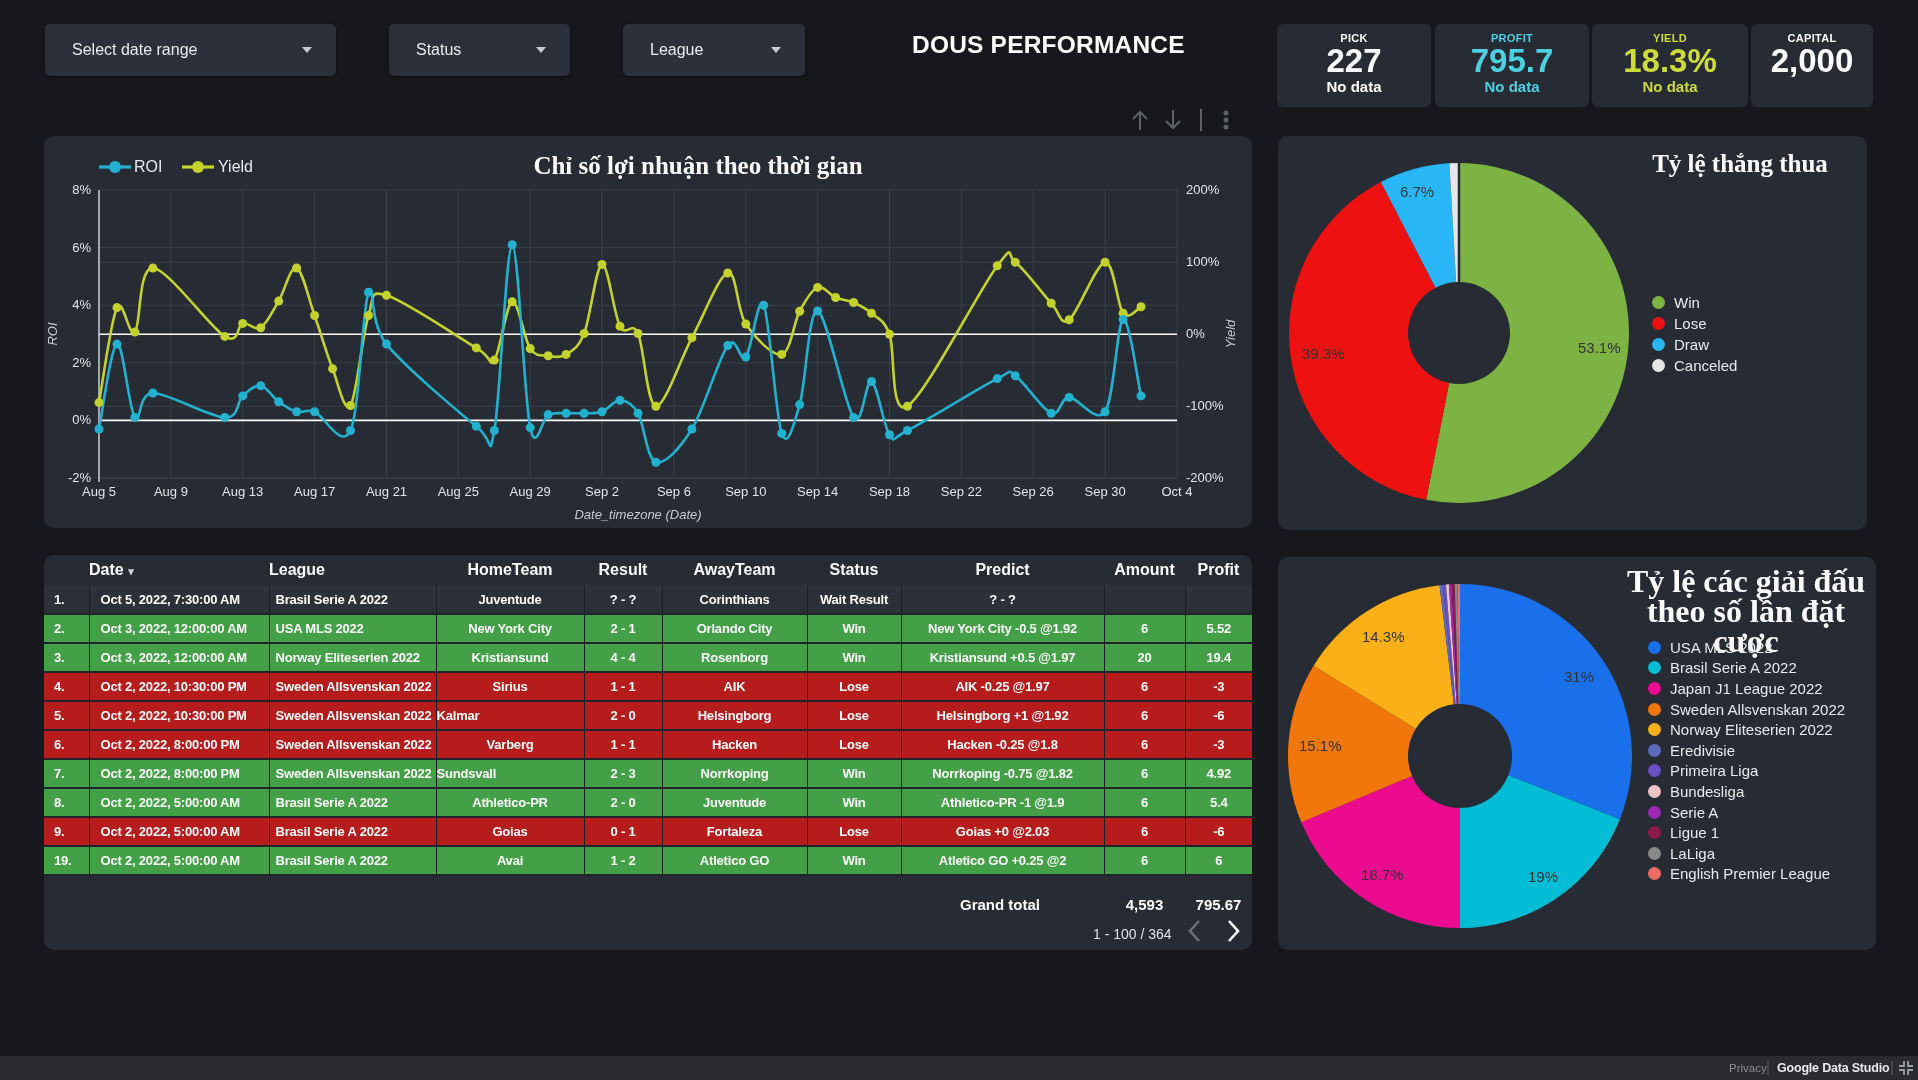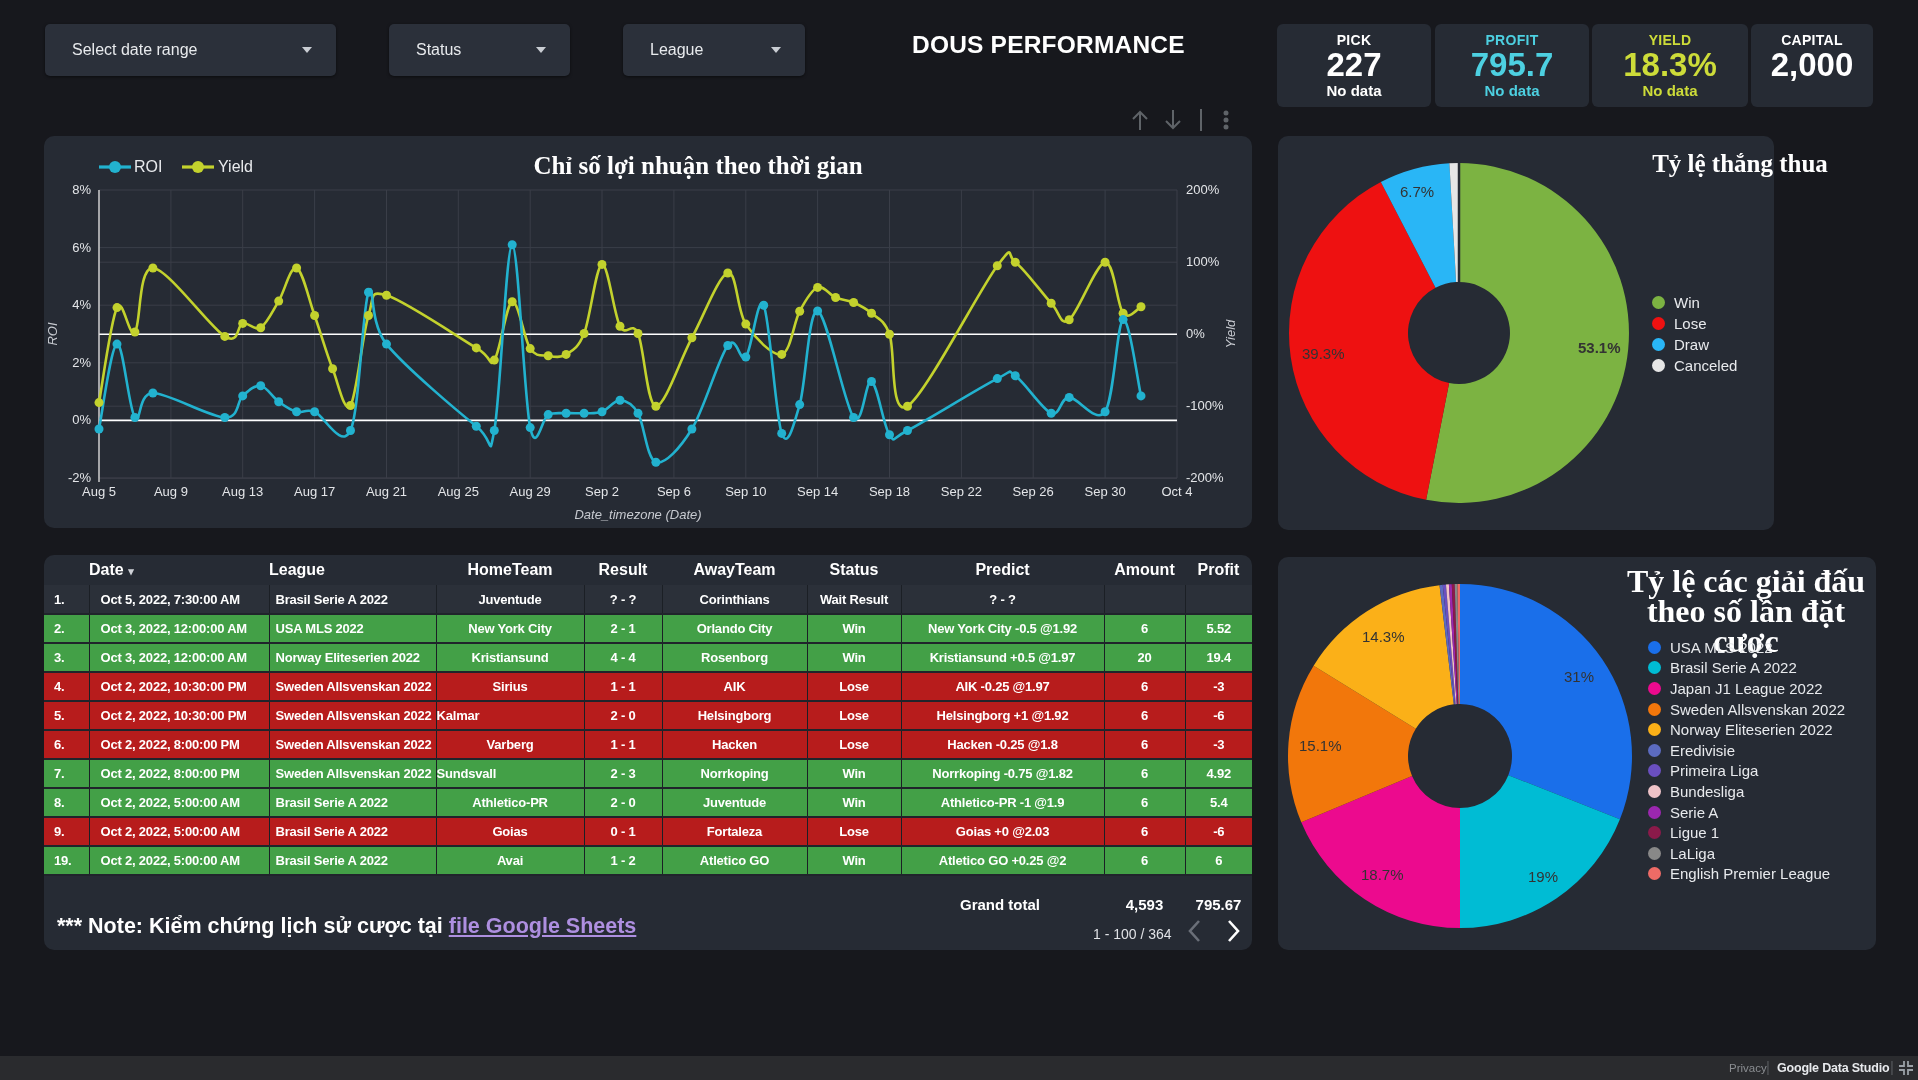--- a/index.html
+++ b/index.html
@@ -6,21 +6,21 @@
   font-family:"Liberation Sans", sans-serif; }
 .card { position:absolute; background:#262b34; border-radius:10px; }
 .drop { position:absolute; top:24px; height:52px; background:#2b303a; border-radius:5px;
   color:#e8eaed; font-size:16px; display:flex; align-items:center;
   box-shadow:0 1px 3px rgba(0,0,0,.5); }
 .drop .car { position:absolute; right:24px; top:23px; width:0; height:0;
   border-left:5px solid transparent; border-right:5px solid transparent;
   border-top:6px solid #c9cdd3; }
 .sc { position:absolute; top:24px; height:83px; background:#262b34; border-radius:6px;
   text-align:center; color:#fff; }
-.sc .lab { font-size:14px; font-weight:700; margin-top:8px; letter-spacing:.3px; }
+.sc .lab { font-size:11px; font-weight:700; margin-top:8px; letter-spacing:.3px; }
 .sc .val { font-size:33px; font-weight:700; line-height:34px; }
 .sc .nd  { font-size:15px; font-weight:700; }
 .tick { fill:#e3e5e8; font-size:13px; font-family:"Liberation Sans",sans-serif; }
 .atitle { fill:#c7cad0; font-size:13px; font-style:italic; font-family:"Liberation Sans",sans-serif; }
 .ctitle { position:absolute; color:#fff; font-family:"Liberation Serif",serif; font-weight:700; }
 .litem { display:flex; align-items:center; color:#e8eaed; font-size:15px; height:21px; }
 .litem2 { display:flex; align-items:center; color:#e8eaed; font-size:15px; height:20.6px; white-space:nowrap; }
 .ldot { width:13px; height:13px; border-radius:50%; display:inline-block; margin-right:9px; flex:none; }
 .plabel { position:absolute; color:#333; font-size:15px; }
 .btable { border-collapse:collapse; width:1208px; table-layout:fixed; }
@@ -235,36 +235,36 @@
 <svg width="260" height="30" style="position:absolute;left:54px;top:18px">
 <line x1="1" y1="13" x2="33" y2="13" stroke="#22b2cf" stroke-width="3.2"></line>
       <circle cx="17" cy="13" r="6" fill="#22b2cf"></circle>
 <text x="36" y="18" fill="#e8eaed" font-size="16">ROI</text>
 <line x1="84" y1="13" x2="116" y2="13" stroke="#c3d22d" stroke-width="3.2"></line>
       <circle cx="100" cy="13" r="6" fill="#c3d22d"></circle>
 <text x="120" y="18" fill="#e8eaed" font-size="16">Yield</text>
 </svg>
 </div>
 
-<div class="card" style="left:1278px;top:136px;width:496px;height:394px;">
+<div class="card" style="left:1278px;top:136px;width:589px;height:394px;">
 <svg width="598" height="394" style="position:absolute;left:0;top:0">
       <path d="M181.00,27.00 A170,170 0 1 1 148.10,363.79 L171.13,247.04 A51,51 0 1 0 181.00,146.00 Z" fill="#7cb342"></path>
       <path d="M148.10,363.79 A170,170 0 0 1 102.87,46.02 L157.56,151.71 A51,51 0 0 0 171.13,247.04 Z" fill="#ee1111"></path>
       <path d="M102.87,46.02 A170,170 0 0 1 171.39,27.27 L178.12,146.08 A51,51 0 0 0 157.56,151.71 Z" fill="#29b6f6"></path>
       <path d="M171.39,27.27 A170,170 0 0 1 181.00,27.00 L181.00,146.00 A51,51 0 0 0 178.12,146.08 Z" fill="#e6e6e6"></path>
       <line x1="181" y1="146" x2="181" y2="25" stroke="#262b34" stroke-width="2.5"></line>
     </svg>
 <div class="ctitle" style="left:348px;top:14px;width:228px;text-align:center;font-size:25px;">Tỷ lệ thắng thua</div>
 <div style="position:absolute;left:374px;top:156px;">
       <div class="litem"><span class="ldot" style="background:#7cb342"></span>Win</div>
       <div class="litem"><span class="ldot" style="background:#ee1111"></span>Lose</div>
       <div class="litem"><span class="ldot" style="background:#29b6f6"></span>Draw</div>
       <div class="litem"><span class="ldot" style="background:#e6e6e6"></span>Canceled</div>
     </div>
-<div class="plabel" style="left:300px;top:203px;font-weight:bold;">53.1%</div>
+<div class="plabel" style="left:300px;top:203px;">53.1%</div>
 <div class="plabel" style="left:24px;top:209px;">39.3%</div>
 <div class="plabel" style="left:122px;top:47px;">6.7%</div>
 </div>
 
 <div class="card" style="left:44px;top:555px;width:1208px;height:395px;">
 <table class="btable">
       <tbody>
         <tr>
           <th style="width:45px"></th>
           <th class="al" style="width:180px">Date <span class="sort">▾</span></th>
@@ -396,21 +396,20 @@
           <td style="text-align:center;">Atletico GO +0.25 @2</td>
           <td style="text-align:center;">6</td>
           <td style="text-align:center;">6</td>
         </tr>
       </tbody>
     </table>
 <div style="position:absolute;left:0;top:893px;width:1208px;"></div>
 <div style="position:absolute;right:212px;top:341px;color:#fff;font-size:15px;font-weight:700;">Grand total</div>
 <div style="position:absolute;left:1060px;top:341px;width:81px;text-align:center;color:#fff;font-size:15px;font-weight:700;">4,593</div>
 <div style="position:absolute;left:1141px;top:341px;width:67px;text-align:center;color:#fff;font-size:15px;font-weight:700;">795.67</div>
-<div style="position:absolute;left:13px;top:359px;color:#fff;font-size:21.5px;font-weight:700;">*** Note: Kiểm chứng lịch sử cược tại <a style="color:#ae8fe0;text-decoration:underline;">file Google Sheets</a></div>
 <div style="position:absolute;left:1049px;top:371px;color:#e0e2e6;font-size:14px;">1 - 100 / 364</div>
 <svg width="70" height="28" style="position:absolute;left:1140px;top:362px" fill="none">
 <path d="M15 4 L6 14 L15 24" stroke="#6a6f78" stroke-width="2.6"></path>
 <path d="M45 4 L54 14 L45 24" stroke="#fff" stroke-width="2.6"></path>
 </svg>
 </div>
 
 <div class="card" style="left:1278px;top:557px;width:598px;height:393px;">
 <svg width="598" height="393" style="position:absolute;left:0;top:0">
       <path d="M182.00,27.00 A172,172 0 0 1 341.92,262.32 L230.35,218.14 A52,52 0 0 0 182.00,147.00 Z" fill="#1a6fea"></path>

